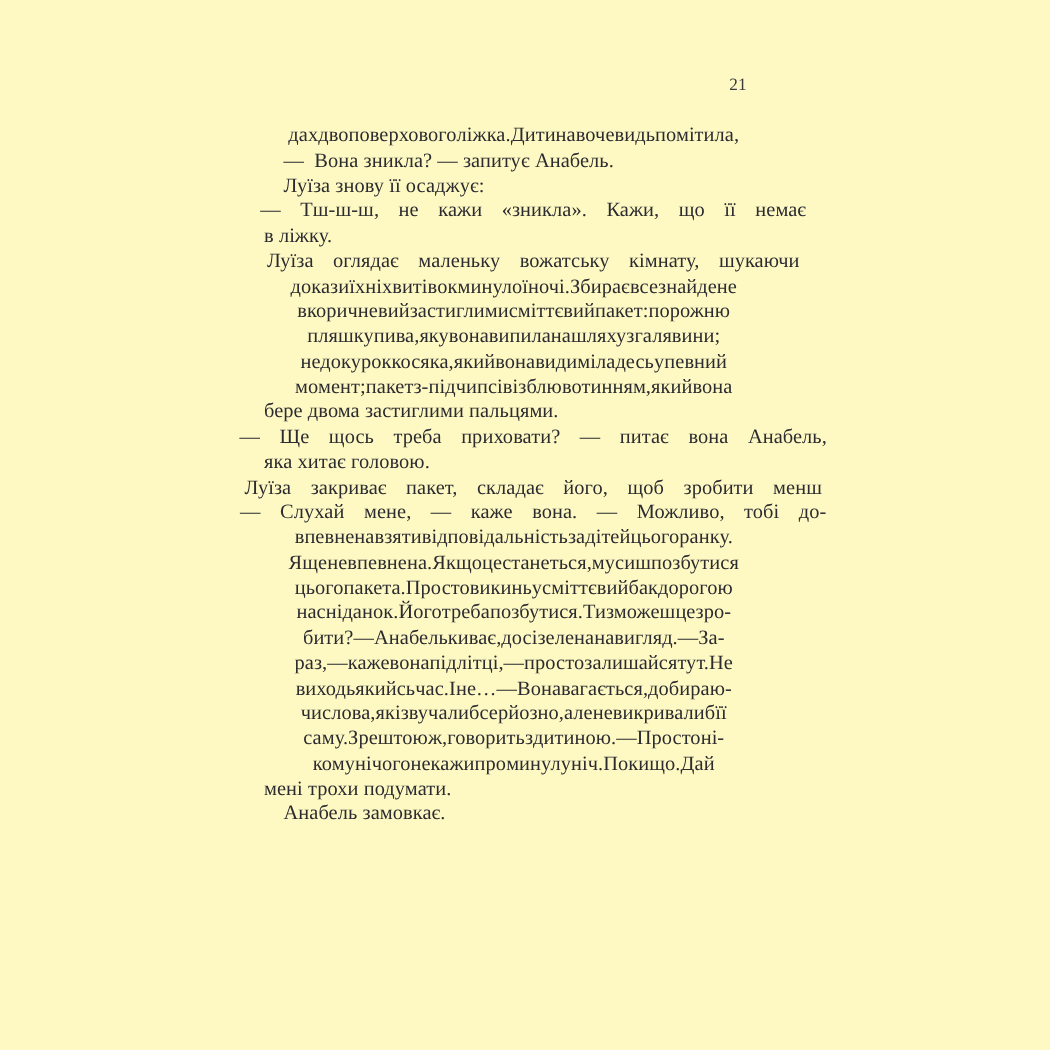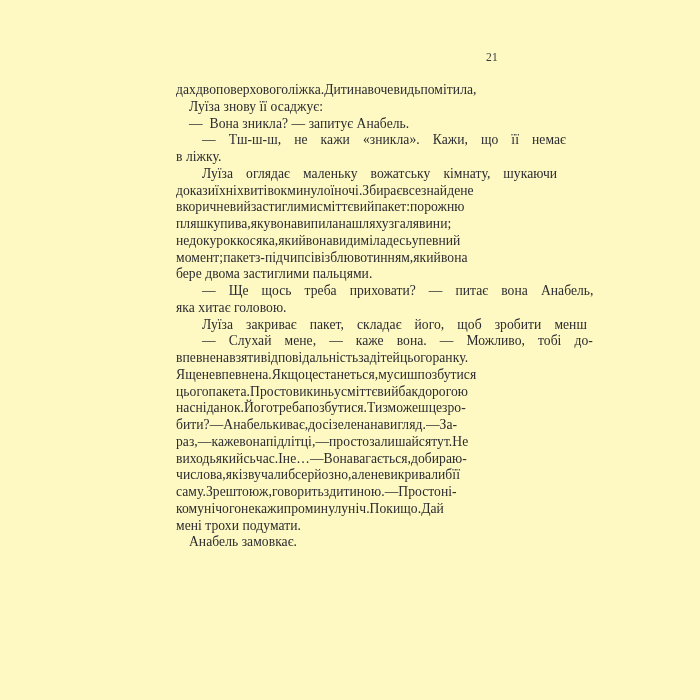--- a/index.html
+++ b/index.html
@@ -53,21 +53,21 @@
     font-size: 13.6px;
     line-height: 16.75px;
     white-space: pre;
     letter-spacing: 0.05px;
     color: #2b2b30;
   }
 
   
   .line.just {
     display: flex;
-    justify-content: flex-start;
+    justify-content: center;
     white-space: normal;
   }
   .line.just > span {
     white-space: pre;
   }
 
   
   .line.indent {
     text-indent: 13px;
   }
@@ -87,24 +87,24 @@
         <span class="line just">
           <span>дах</span>
           <span>двоповерхового</span>
           <span>ліжка.</span>
           <span>Дитина</span>
           <span>вочевидь</span>
           <span>помітила,</span>
         </span>
       </p>
       <p class="para">
+        <span class="line indent">—  Вона зникла? — запитує Анабель.</span>
+      </p>
+      <p class="para">
         <span class="line indent">Луїза знову її осаджує:</span>
-      </p>
-      <p class="para">
-        <span class="line indent">—  Вона зникла? — запитує Анабель.</span>
       </p>
       <p class="para">
         <span class="line just indent">
           <span>—</span>
           <span>Тш-ш-ш,</span>
           <span>не</span>
           <span>кажи</span>
           <span>«зникла».</span>
           <span>Кажи,</span>
           <span>що</span>

